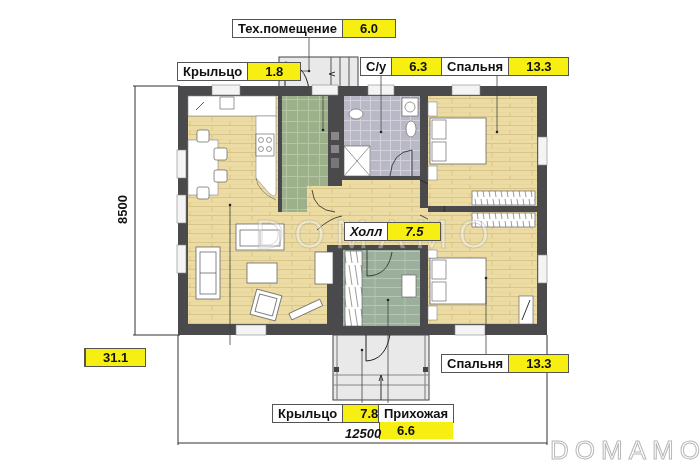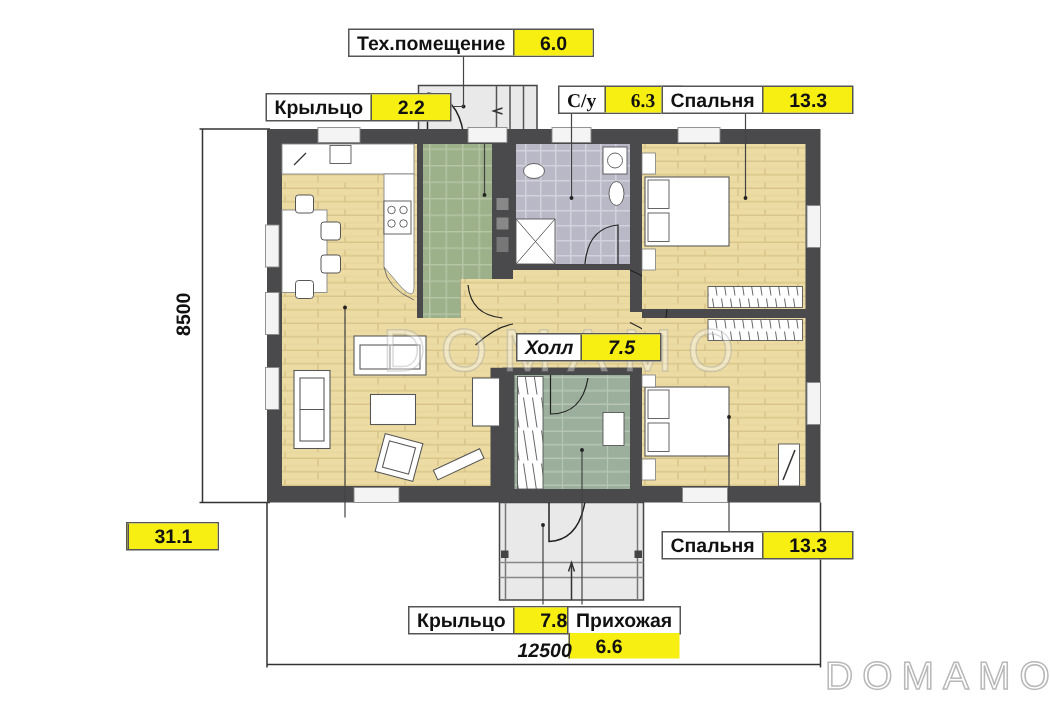--- a/index.html
+++ b/index.html
@@ -213,23 +213,23 @@
 </svg>
 
 <div class="watermark-center" style="left:255px; top:212px;">DOMAMO</div>
 
 <div class="label" style="left:232px; top:19px;">
   <span class="name">Тех.помещение</span>
   <span class="area">6.0</span>
 </div>
 <div class="label" style="left:177px; top:62px;">
   <span class="name">Крыльцо</span>
-  <span class="area">2.2</span>
-</div>
-<div class="label" style="left:372px; top:57px;font-family:Liberation Serif, serif;">
+  <span class="area">1.8</span>
+</div>
+<div class="label" style="left:360px; top:57px;">
   <span class="name">С/у</span>
   <span class="area">6.3</span>
 </div>
 <div class="label" style="left:441px; top:57px;">
   <span class="name">Спальня</span>
   <span class="area">13.3</span>
 </div>
 <div class="label" style="left:344px; top:222px;font-style:italic;">
   <span class="name">Холл</span>
   <span class="area">7.5</span>

